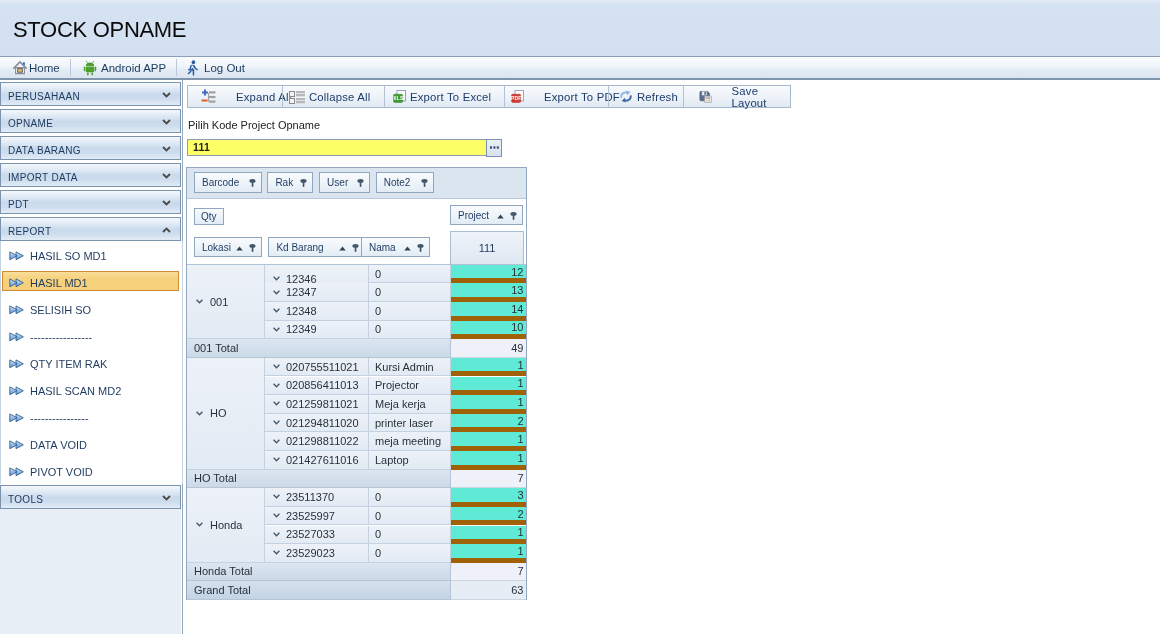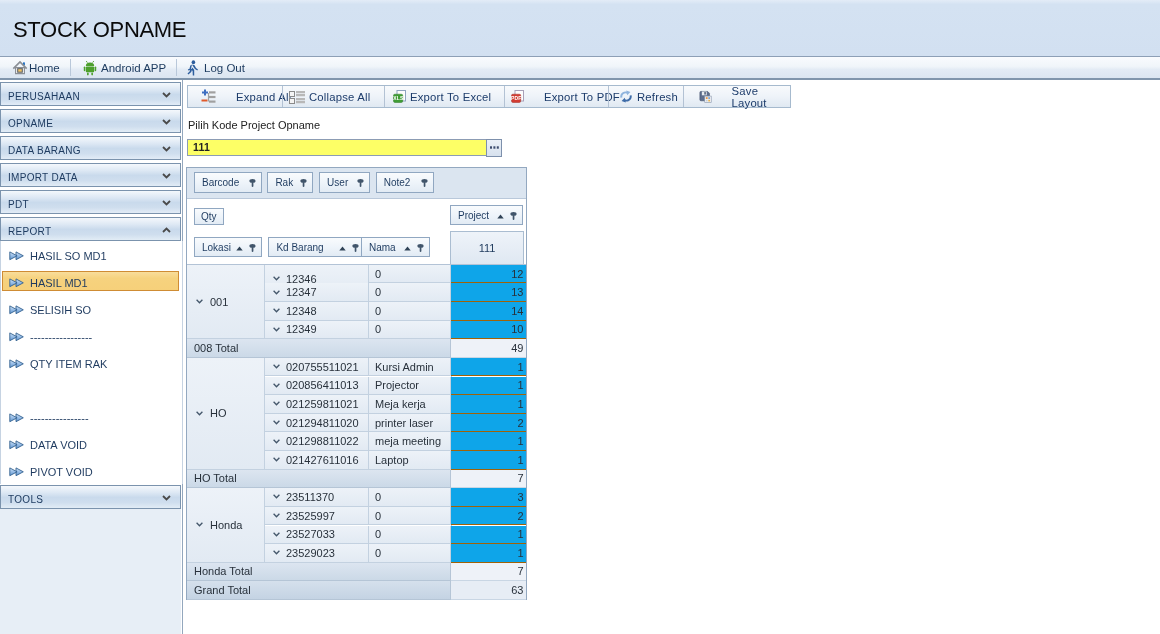--- a/index.html
+++ b/index.html
@@ -31,21 +31,21 @@
 #lbl{left:188px;top:119px;font-size:11px;color:#222}
 #yinp{left:187px;top:139px;width:300px;height:17px;box-sizing:border-box;border:1px solid #8c9cb4;background:#fdff66;font-size:10.5px;font-weight:bold;color:#222;line-height:15px;padding-left:5px;letter-spacing:0.3px}
 #dots{left:486px;top:139px;width:16px;height:17.5px;box-sizing:border-box;border:1px solid #7d90ac;background:linear-gradient(180deg,#eaf0f7,#d7e1ee);display:flex;align-items:center;justify-content:center}
 
 #pivot{left:186px;top:167px;width:341px;height:433px;box-sizing:border-box;border:1px solid #93a8c0;background:#fff}
 #farea{position:absolute;left:0;top:0;width:339px;height:30px;background:#dbe5f0;border-bottom:1px solid #b9c8da}
 .pbtn{position:absolute;box-sizing:border-box;border:1px solid #90a7c1;background:linear-gradient(180deg,#f9fbfd 0%,#eef4fa 50%,#e2ebf4 100%);font-size:10px;color:#1d3a5f;display:flex;align-items:center}
 .hcell{position:absolute;box-sizing:border-box;border:1px solid #aabdd1;background:linear-gradient(180deg,#eef3f9 0%,#dfe8f2 100%);font-size:11px;color:#1e3a5c;display:flex;align-items:center;justify-content:center}
 .cell{position:absolute;box-sizing:border-box;font-size:11px;color:#28313b;display:flex;align-items:center}
 .rh{background:linear-gradient(180deg,#edf2f8 0%,#e2eaf3 100%);border-right:1px solid #c3d1e0;border-bottom:1px solid #c3d1e0}
-.dc{background:#0ea5e9;border-bottom:1px solid #a16207;justify-content:flex-end;padding-right:2.5px}
+.dc{background:#5eead4;border-bottom:5px solid #a16207;justify-content:flex-end;padding-right:2.5px}
 .tot{background:linear-gradient(180deg,#dce5f0 0%,#cbd9e7 100%);border-right:1px solid #b5c5d6;border-bottom:1px solid #b5c5d6}
 .totd{background:#eef2f8;border-bottom:1px solid #c9d6e4;justify-content:flex-end;padding-right:2.5px}
 .gt{background:linear-gradient(180deg,#d5e0ec 0%,#c4d3e3 100%)}
 .gtd{background:#e7edf5}
 </style>
 </head>
 <body>
 <div class="abs" id="hdr">
     <div class="title">STOCK OPNAME</div>
   </div>
@@ -192,20 +192,34 @@
               <stop offset="0" stop-color="#d3e6f8"></stop>
               <stop offset="0.45" stop-color="#9cc0e8"></stop>
               <stop offset="1" stop-color="#5f95d0"></stop>
             </linearGradient>
           </defs>
           <path d="M7 0.9 L14.3 4.8 L7 8.7 Z" fill="url(#ag)" stroke="#33618f" stroke-width="0.9"></path>
           <path d="M0.8 0.9 L8.1 4.8 L0.8 8.7 Z" fill="url(#ag)" stroke="#33618f" stroke-width="0.9"></path>
         </svg>
         <span>QTY ITEM RAK</span>
       </div>
+    <div class="mitem" style="top:136px">
+        <svg width="15" height="10" viewBox="0 0 15 10">
+          <defs>
+            <linearGradient id="ag" x1="0" y1="0" x2="0" y2="1">
+              <stop offset="0" stop-color="#d3e6f8"></stop>
+              <stop offset="0.45" stop-color="#9cc0e8"></stop>
+              <stop offset="1" stop-color="#5f95d0"></stop>
+            </linearGradient>
+          </defs>
+          <path d="M7 0.9 L14.3 4.8 L7 8.7 Z" fill="url(#ag)" stroke="#33618f" stroke-width="0.9"></path>
+          <path d="M0.8 0.9 L8.1 4.8 L0.8 8.7 Z" fill="url(#ag)" stroke="#33618f" stroke-width="0.9"></path>
+        </svg>
+        <span>HASIL SCAN MD2</span>
+      </div>
     <div class="mitem" style="top:163px">
         <svg width="15" height="10" viewBox="0 0 15 10">
           <defs>
             <linearGradient id="ag" x1="0" y1="0" x2="0" y2="1">
               <stop offset="0" stop-color="#d3e6f8"></stop>
               <stop offset="0.45" stop-color="#9cc0e8"></stop>
               <stop offset="1" stop-color="#5f95d0"></stop>
             </linearGradient>
           </defs>
           <path d="M7 0.9 L14.3 4.8 L7 8.7 Z" fill="url(#ag)" stroke="#33618f" stroke-width="0.9"></path>
@@ -504,21 +518,21 @@
       </span>23527033</div>
 <div class="cell rh" style="left:182px;top:357.5px;width:82px;height:18.6px;padding-left:6px">0</div>
 <div class="cell dc" style="left:264px;top:357.5px;width:75px;height:18.6px">1</div>
 <div class="cell rh" style="left:78px;top:376.1px;width:104px;height:18.6px;padding-left:8px"><span style="display:flex;margin-right:6px">
         <svg width="7" height="5" viewBox="0 0 7 5">
           <path d="M0.6 0.8 L3.5 3.8 L6.4 0.8" fill="none" stroke="#44576b" stroke-width="1.3"></path>
         </svg>
       </span>23529023</div>
 <div class="cell rh" style="left:182px;top:376.1px;width:82px;height:18.6px;padding-left:6px">0</div>
 <div class="cell dc" style="left:264px;top:376.1px;width:75px;height:18.6px">1</div>
-<div class="cell tot" style="left:0px;top:171.3px;width:264px;height:18.6px;padding-left:7px">008 Total</div>
+<div class="cell tot" style="left:0px;top:171.3px;width:264px;height:18.6px;padding-left:7px">001 Total</div>
 <div class="cell totd" style="left:264px;top:171.3px;width:75px;height:18.6px">49</div>
 <div class="cell tot" style="left:0px;top:301.6px;width:264px;height:18.6px;padding-left:7px">HO Total</div>
 <div class="cell totd" style="left:264px;top:301.6px;width:75px;height:18.6px">7</div>
 <div class="cell tot" style="left:0px;top:394.7px;width:264px;height:18.6px;padding-left:7px">Honda Total</div>
 <div class="cell totd" style="left:264px;top:394.7px;width:75px;height:18.6px">7</div>
 <div class="cell tot gt" style="left:0px;top:413.3px;width:264px;height:18.6px;padding-left:7px">Grand Total</div>
 <div class="cell totd gtd" style="left:264px;top:413.3px;width:75px;height:18.6px">63</div>
 </div>
 
 </body></html>

